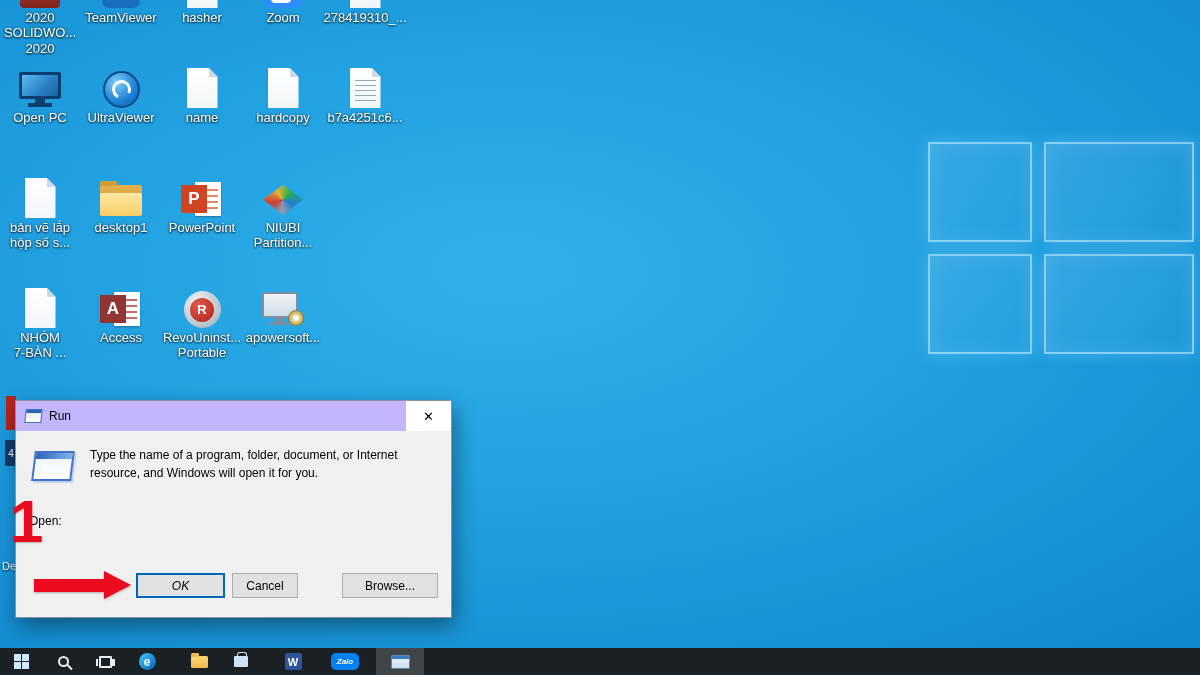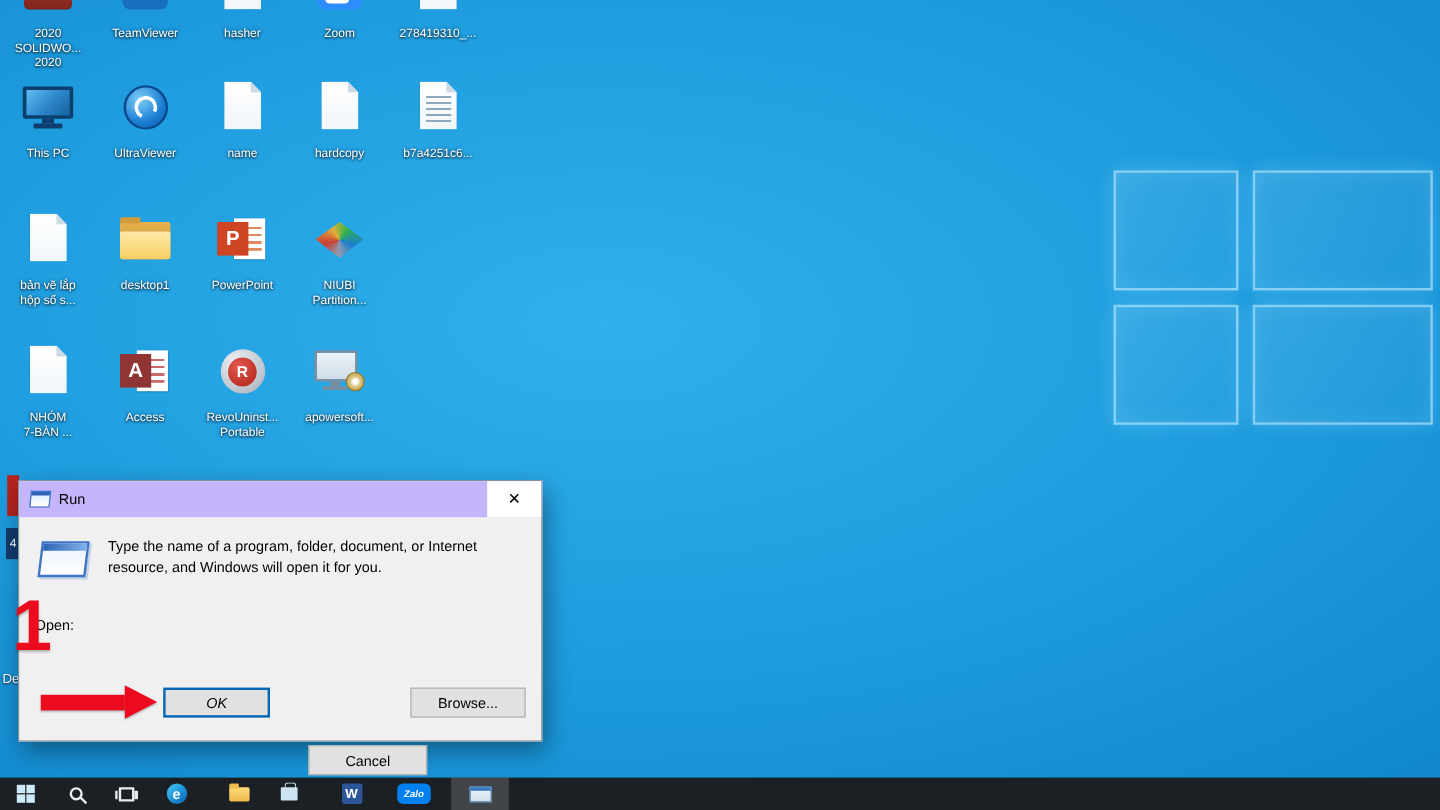--- a/index.html
+++ b/index.html
@@ -16,21 +16,21 @@
           background:linear-gradient(135deg, rgba(255,255,255,.10), rgba(255,255,255,.02));
           box-shadow:0 0 14px rgba(140,215,255,.35), inset 0 0 18px rgba(165,226,255,.16); }
   .pane.tl { left:0; top:0; width:104px; height:100px; }
   .pane.tr { left:116px; top:0; width:150px; height:100px; }
   .pane.bl { left:0; top:112px; width:104px; height:100px; }
   .pane.br { left:116px; top:112px; width:150px; height:100px; }
 
   
   .cell { position:absolute; width:76px; display:flex; flex-direction:column; align-items:center; z-index:2; cursor:default; }
   .ia { height:48px; display:flex; align-items:flex-end; justify-content:center; }
-  .lbl { margin-top:15px; font-size:10px; color:#fff; text-align:center; line-height:1.18;
+  .lbl { margin-top:2px; font-size:13px; color:#fff; text-align:center; line-height:1.18;
          white-space:pre-line; text-shadow:0 1px 2px rgba(0,0,0,.8), 0 0 3px rgba(0,0,0,.5); }
 
   .ic-doc { width:31px; height:40px; position:relative;
             background:linear-gradient(#ffffff,#f1f6f9);
             clip-path:polygon(0 0,72% 0,100% 22%,100% 100%,0 100%);
             box-shadow:0 1px 2px rgba(0,0,0,.3); }
   .ic-doc::before { content:""; position:absolute; right:0; top:0; width:28%; height:22%; background:#ccdae6; }
   .ic-doc.lines::after { content:""; position:absolute; left:5px; right:5px; top:12px; height:22px;
             background:repeating-linear-gradient(to bottom, #8fa9bc 0 1.5px, transparent 1.5px 5px); }
 
@@ -121,21 +121,21 @@
   .dlg-open { position:absolute; left:13px; top:113px; }
   .dlg-combo { position:absolute; left:70px; top:108px; width:352px; height:23px;
             background:#fff; border:1px solid #0078d7; display:flex; align-items:center; padding-left:3px; }
   .dlg-combo .sel { background:#0078d7; color:#fff; padding:0 3px; }
   .chev { position:absolute; right:9px; top:7px; width:7px; height:7px;
             border-right:1.6px solid #444; border-bottom:1.6px solid #444; transform:rotate(45deg); }
   .btn { position:absolute; top:172px; height:25px; background:#e1e1e1; border:1px solid #adadad;
             font-size:12px; display:flex; align-items:center; justify-content:center;
             font-family:"Liberation Sans",sans-serif; }
   .btn-ok { left:120px; width:89px; border:2px solid #0067b8;font-style:italic; }
-  .btn-cancel { left:241px; width:99px;margin-top:48px; }
+  .btn-cancel { left:216px; width:66px; }
   .btn-browse { left:326px; width:96px; }
 
   
   .step-num { position:absolute; left:10px; top:492px; z-index:20; color:#ec0a1e;
               font-size:60px; font-weight:bold; line-height:1; text-shadow:0 1px 2px rgba(0,0,0,.25); }
   .arrow { position:absolute; left:34px; top:571px; z-index:20; display:flex; align-items:center;
            filter:drop-shadow(0 1px 1px rgba(0,0,0,.3)); }
   .arrow .shaft { width:70px; height:13px; background:#ec0a1e; }
   .arrow .head { width:0; height:0; border-top:14px solid transparent;
                  border-bottom:14px solid transparent; border-left:27px solid #ec0a1e; }
@@ -217,21 +217,21 @@
     </div>
   <div class="lbl">278419310_...</div>
 </div>
 
 <div class="cell" style="left:2px; top:60px">
   <div class="ia">
       <div class="ic-pc">
         <div class="scr"></div>
       </div>
     </div>
-  <div class="lbl">This PC</div>
+  <div class="lbl">Open PC</div>
 </div>
 <div class="cell" style="left:83px; top:60px">
   <div class="ia">
       <div class="ic-ultra"></div>
     </div>
   <div class="lbl">UltraViewer</div>
 </div>
 <div class="cell" style="left:164px; top:60px">
   <div class="ia">
       <div class="ic-doc"></div>

